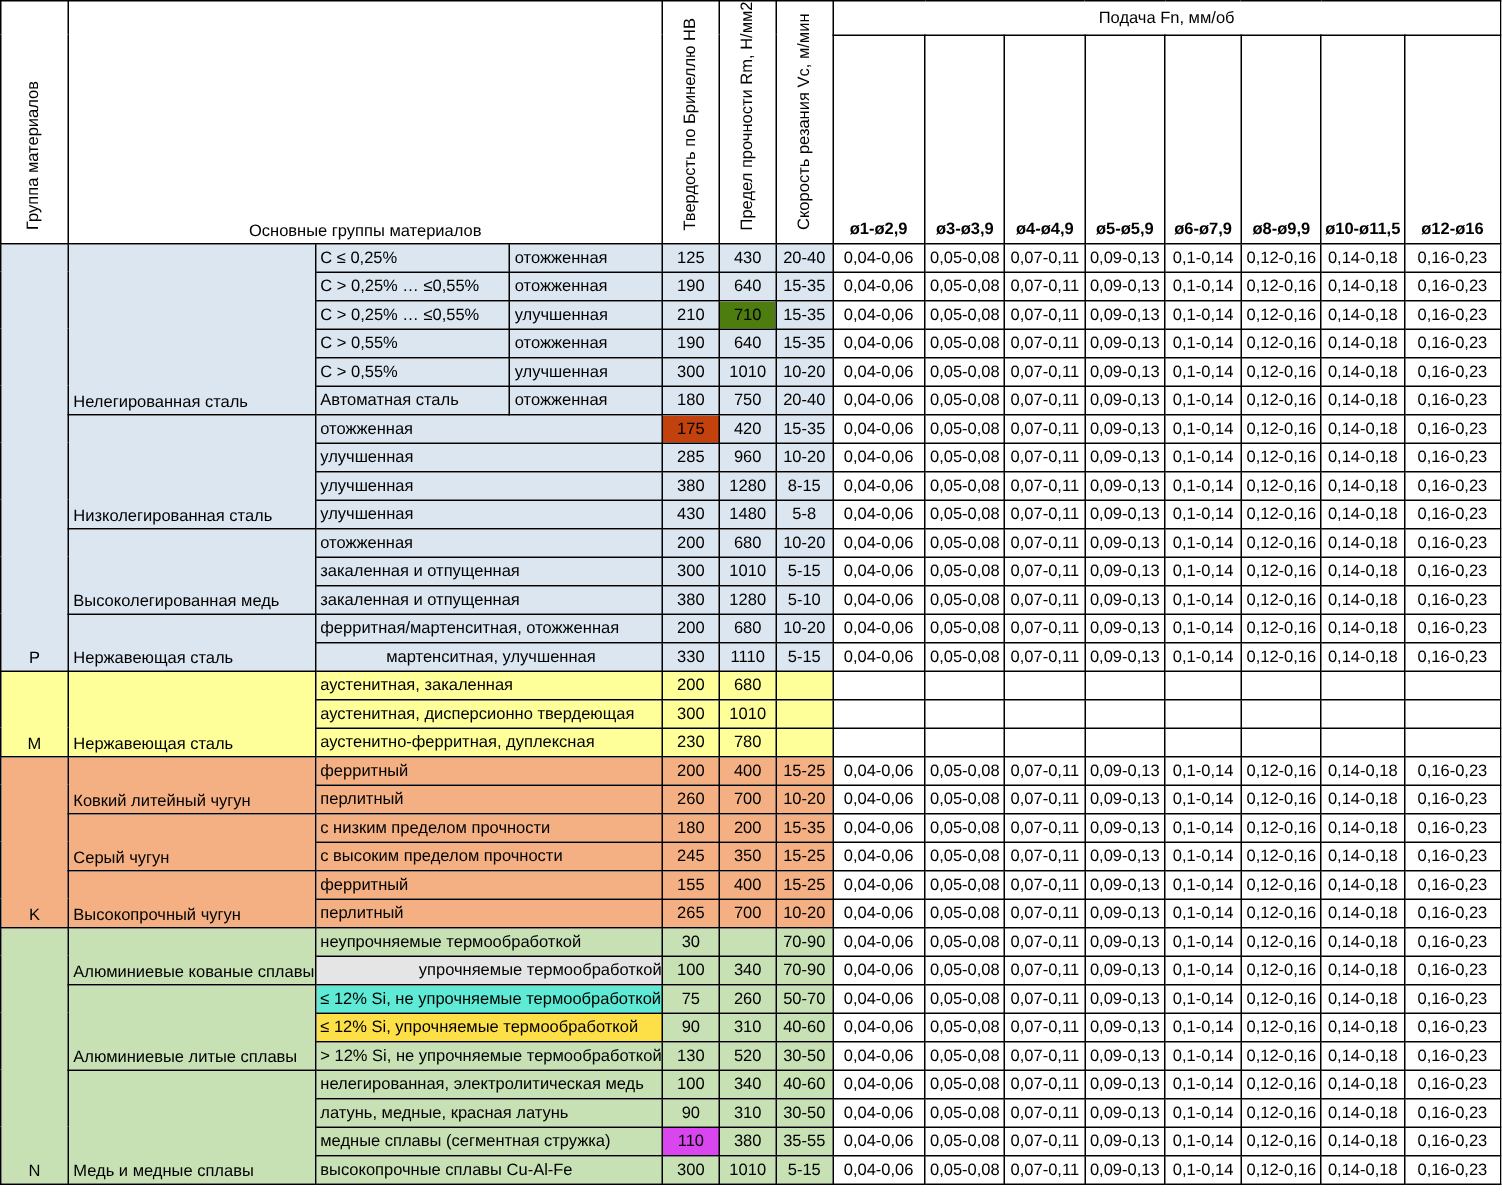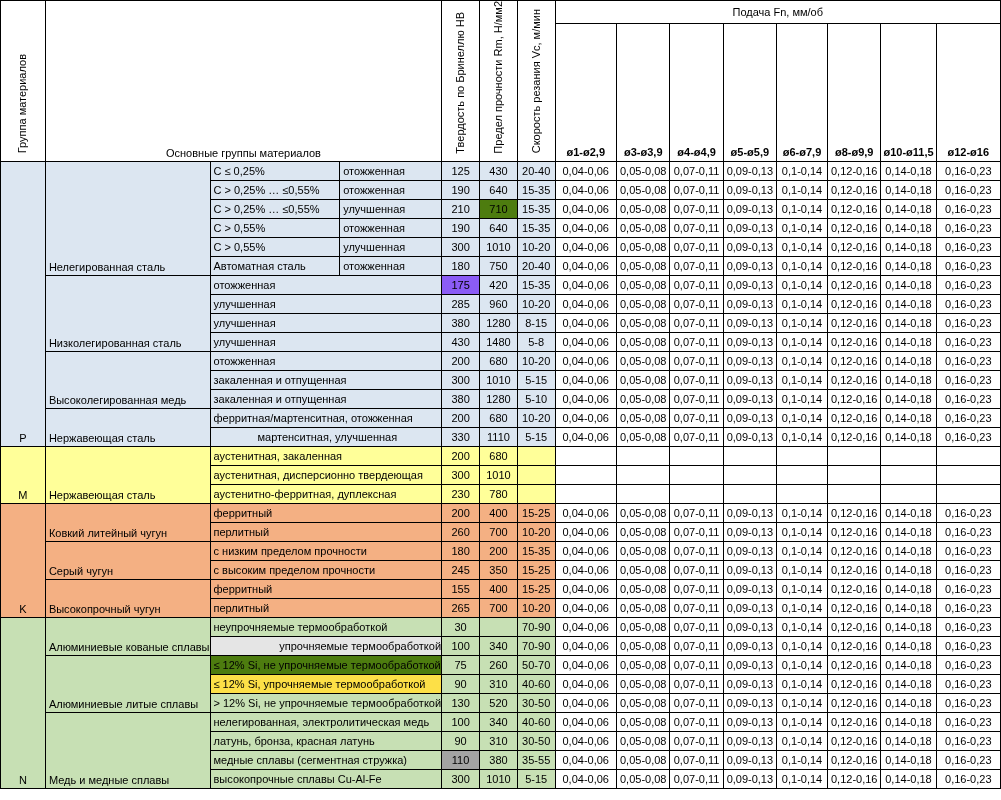--- a/index.html
+++ b/index.html
@@ -152,21 +152,21 @@
           <td class="num cell-feed">0,07-0,11</td>
           <td class="num cell-feed">0,09-0,13</td>
           <td class="num cell-feed">0,1-0,14</td>
           <td class="num cell-feed">0,12-0,16</td>
           <td class="num cell-feed">0,14-0,18</td>
           <td class="num cell-feed">0,16-0,23</td>
         </tr>
         <tr>
           <td class="col-b" rowspan="4" style="background: rgb(220, 230, 241);">Низколегированная сталь</td>
           <td class="txt" colspan="2" style="background: rgb(220, 230, 241);">отожженная</td>
-          <td class="num" style="background: #8b5cf6;">175</td>
+          <td class="num" style="background: #c2410c;">175</td>
           <td class="num" style="background: rgb(220, 230, 241);">420</td>
           <td class="num" style="background: rgb(220, 230, 241);">15-35</td>
           <td class="num cell-feed">0,04-0,06</td>
           <td class="num cell-feed">0,05-0,08</td>
           <td class="num cell-feed">0,07-0,11</td>
           <td class="num cell-feed">0,09-0,13</td>
           <td class="num cell-feed">0,1-0,14</td>
           <td class="num cell-feed">0,12-0,16</td>
           <td class="num cell-feed">0,14-0,18</td>
           <td class="num cell-feed">0,16-0,23</td>
@@ -442,21 +442,21 @@
           <td class="num cell-feed">0,05-0,08</td>
           <td class="num cell-feed">0,07-0,11</td>
           <td class="num cell-feed">0,09-0,13</td>
           <td class="num cell-feed">0,1-0,14</td>
           <td class="num cell-feed">0,12-0,16</td>
           <td class="num cell-feed">0,14-0,18</td>
           <td class="num cell-feed">0,16-0,23</td>
         </tr>
         <tr>
           <td class="col-b" rowspan="3" style="background: rgb(199, 224, 180);">Алюминиевые литые сплавы</td>
-          <td class="txt" colspan="2" style="background: #4d7c0f;">≤ 12% Si, не упрочняемые термообработкой</td>
+          <td class="txt" colspan="2" style="background: #5eead4;">≤ 12% Si, не упрочняемые термообработкой</td>
           <td class="num" style="background: rgb(199, 224, 180);">75</td>
           <td class="num" style="background: rgb(199, 224, 180);">260</td>
           <td class="num" style="background: rgb(199, 224, 180);">50-70</td>
           <td class="num cell-feed">0,04-0,06</td>
           <td class="num cell-feed">0,05-0,08</td>
           <td class="num cell-feed">0,07-0,11</td>
           <td class="num cell-feed">0,09-0,13</td>
           <td class="num cell-feed">0,1-0,14</td>
           <td class="num cell-feed">0,12-0,16</td>
           <td class="num cell-feed">0,14-0,18</td>
@@ -499,36 +499,36 @@
           <td class="num cell-feed">0,04-0,06</td>
           <td class="num cell-feed">0,05-0,08</td>
           <td class="num cell-feed">0,07-0,11</td>
           <td class="num cell-feed">0,09-0,13</td>
           <td class="num cell-feed">0,1-0,14</td>
           <td class="num cell-feed">0,12-0,16</td>
           <td class="num cell-feed">0,14-0,18</td>
           <td class="num cell-feed">0,16-0,23</td>
         </tr>
         <tr>
-          <td class="txt" colspan="2" style="background: rgb(199, 224, 180);">латунь, бронза, красная латунь</td>
+          <td class="txt" colspan="2" style="background: rgb(199, 224, 180);">латунь, медные, красная латунь</td>
           <td class="num" style="background: rgb(199, 224, 180);">90</td>
           <td class="num" style="background: rgb(199, 224, 180);">310</td>
           <td class="num" style="background: rgb(199, 224, 180);">30-50</td>
           <td class="num cell-feed">0,04-0,06</td>
           <td class="num cell-feed">0,05-0,08</td>
           <td class="num cell-feed">0,07-0,11</td>
           <td class="num cell-feed">0,09-0,13</td>
           <td class="num cell-feed">0,1-0,14</td>
           <td class="num cell-feed">0,12-0,16</td>
           <td class="num cell-feed">0,14-0,18</td>
           <td class="num cell-feed">0,16-0,23</td>
         </tr>
         <tr>
           <td class="txt" colspan="2" style="background: rgb(199, 224, 180);">медные сплавы (сегментная стружка)</td>
-          <td class="num" style="background: #a3a3a3;">110</td>
+          <td class="num" style="background: #d946ef;">110</td>
           <td class="num" style="background: rgb(199, 224, 180);">380</td>
           <td class="num" style="background: rgb(199, 224, 180);">35-55</td>
           <td class="num cell-feed">0,04-0,06</td>
           <td class="num cell-feed">0,05-0,08</td>
           <td class="num cell-feed">0,07-0,11</td>
           <td class="num cell-feed">0,09-0,13</td>
           <td class="num cell-feed">0,1-0,14</td>
           <td class="num cell-feed">0,12-0,16</td>
           <td class="num cell-feed">0,14-0,18</td>
           <td class="num cell-feed">0,16-0,23</td>

